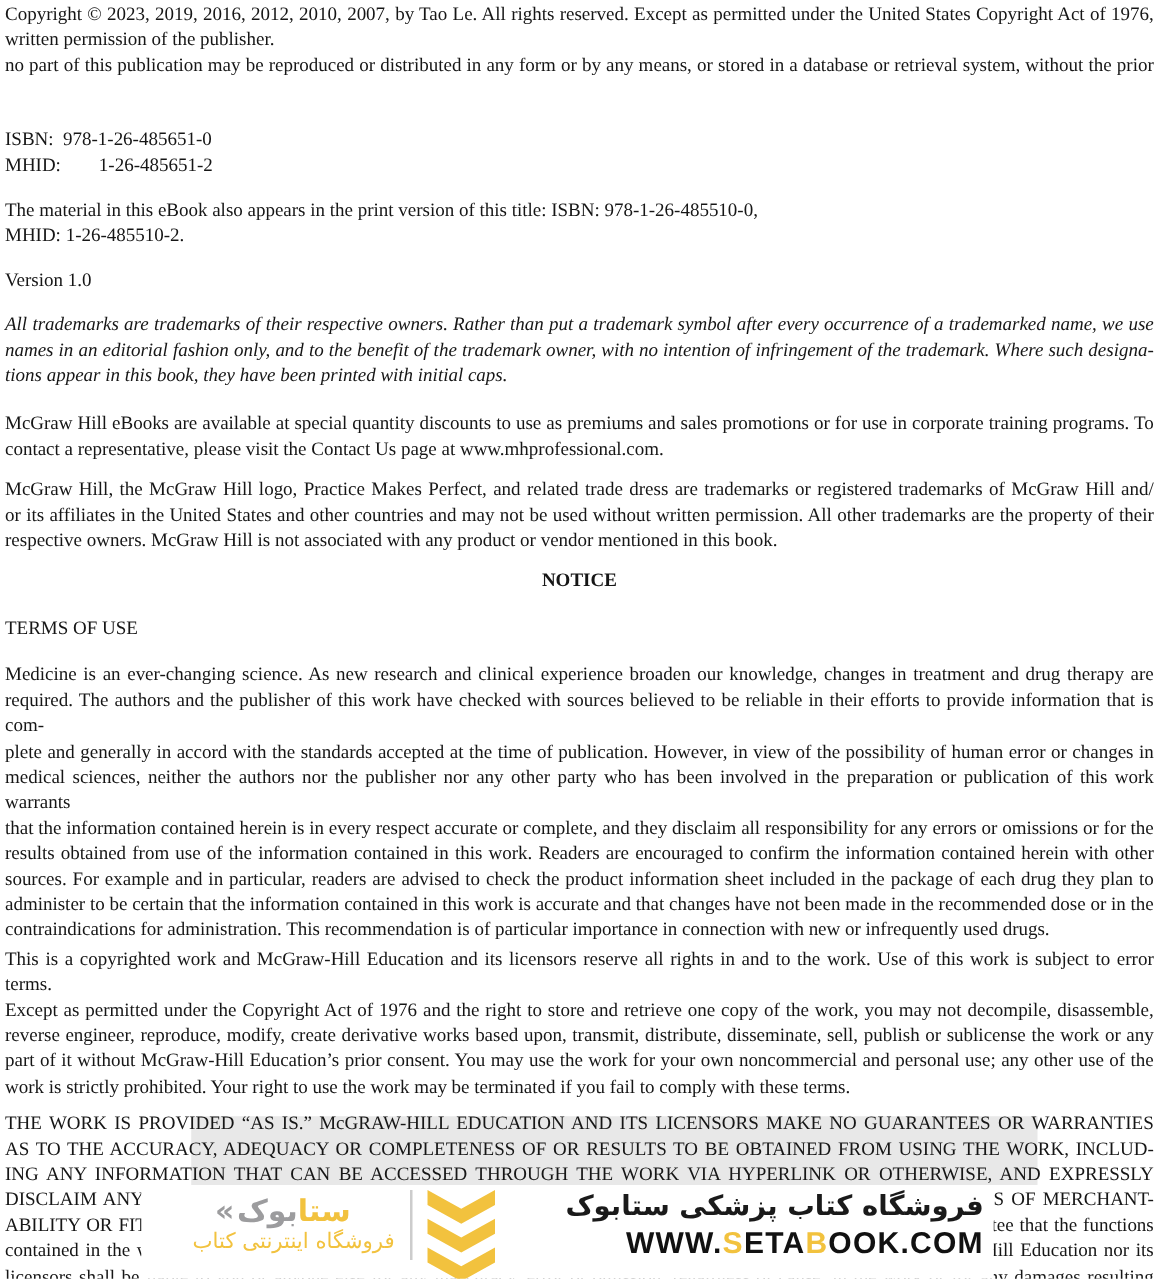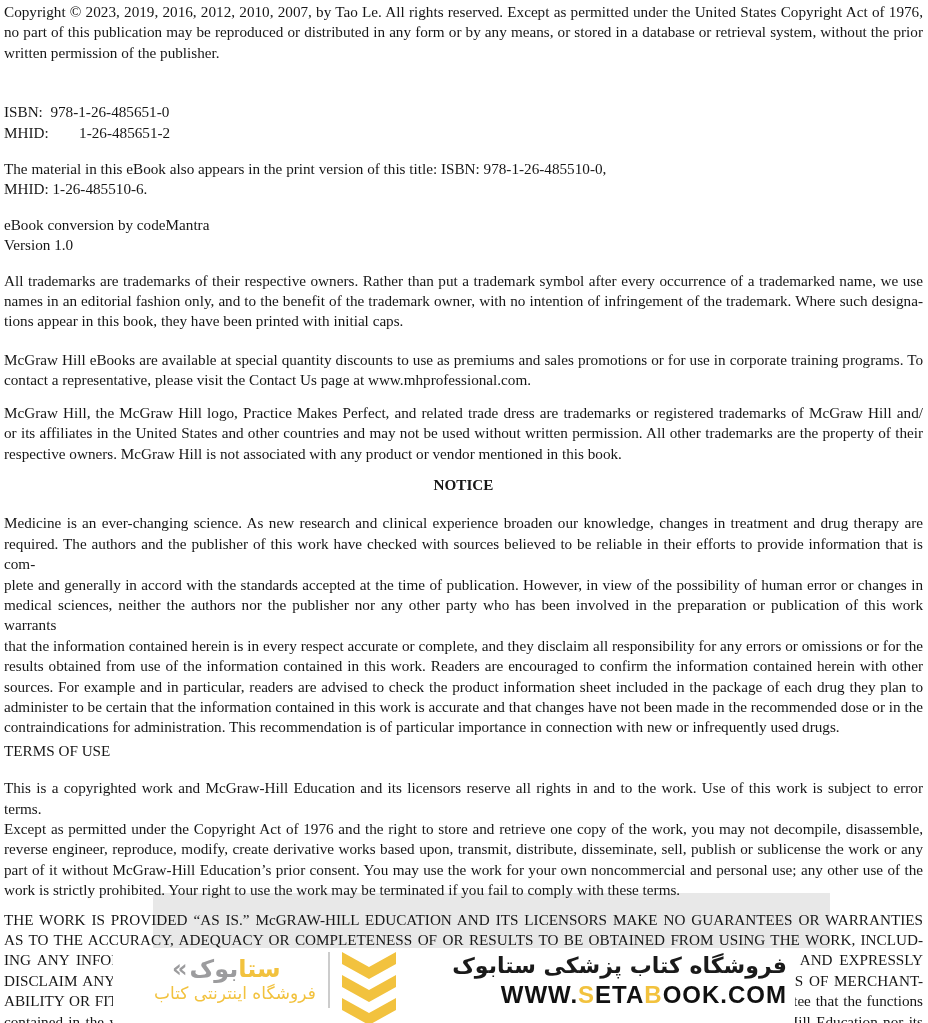--- a/index.html
+++ b/index.html
@@ -40,65 +40,64 @@
 </style>
 </head>
 <body>
 
 <div class="page">
   <div class="shade-band"></div>
 
   <div class="doc">
       <div class="block" style="margin-bottom: 12px;">
         <div class="line stretch">Copyright © 2023, 2019, 2016, 2012, 2010, 2007, by Tao Le. All rights reserved. Except as permitted under the United States Copyright Act of 1976,</div>
+        <div class="line">written permission of the publisher.</div>
         <div class="line stretch">no part of this publication may be reproduced or distributed in any form or by any means, or stored in a database or retrieval system, without the prior</div>
-        <div class="line">written permission of the publisher.</div>
       </div>
       <div class="block" style="margin-bottom: 16px; margin-top: 39px;">
         <div class="line pre">ISBN:  978-1-26-485651-0</div>
         <div class="line pre">MHID:        1-26-485651-2</div>
       </div>
       <div class="block" style="margin-bottom: 15px;">
         <div class="line pre">The material in this eBook also appears in the print version of this title: ISBN: 978-1-26-485510-0,</div>
-        <div class="line pre">MHID: 1-26-485510-6.</div>
+        <div class="line pre">MHID: 1-26-485510-2.</div>
       </div>
       <div class="block" style="margin-bottom: 15px;">
-        <div class="line pre">eBook conversion by codeMantra</div>
         <div class="line pre">Version 1.0</div>
       </div>
-      <div class="block" style="margin-bottom: 18px;">
+      <div class="block" style="margin-bottom: 18px; font-style: italic;">
         <div class="line stretch">All trademarks are trademarks of their respective owners. Rather than put a trademark symbol after every occurrence of a trademarked name, we use</div>
         <div class="line stretch">names in an editorial fashion only, and to the benefit of the trademark owner, with no intention of infringement of the trademark. Where such designa-</div>
         <div class="line">tions appear in this book, they have been printed with initial caps.</div>
       </div>
       <div class="block" style="margin-bottom: 12px;">
         <div class="line stretch">McGraw Hill eBooks are available at special quantity discounts to use as premiums and sales promotions or for use in corporate training programs. To</div>
         <div class="line">contact a representative, please visit the Contact Us page at www.mhprofessional.com.</div>
       </div>
       <div class="block" style="margin-bottom: 11px;">
         <div class="line stretch">McGraw Hill, the McGraw Hill logo, Practice Makes Perfect, and related trade dress are trademarks or registered trademarks of McGraw Hill and/</div>
         <div class="line stretch">or its affiliates in the United States and other countries and may not be used without written permission. All other trademarks are the property of their</div>
         <div class="line">respective owners. McGraw Hill is not associated with any product or vendor mentioned in this book.</div>
       </div>
       <div class="block" style="margin-bottom: 18px;">
         <div class="heading">NOTICE</div>
       </div>
+      <div class="block" style="margin-bottom: 17px;">
+        <div class="line pre">TERMS OF USE</div>
+      </div>
       <div class="block" style="margin-bottom: 3px;">
         <div class="line stretch">Medicine is an ever-changing science. As new research and clinical experience broaden our knowledge, changes in treatment and drug therapy are</div>
         <div class="line stretch">required. The authors and the publisher of this work have checked with sources believed to be reliable in their efforts to provide information that is com-</div>
         <div class="line stretch">plete and generally in accord with the standards accepted at the time of publication. However, in view of the possibility of human error or changes in</div>
         <div class="line stretch">medical sciences, neither the authors nor the publisher nor any other party who has been involved in the preparation or publication of this work warrants</div>
         <div class="line stretch">that the information contained herein is in every respect accurate or complete, and they disclaim all responsibility for any errors or omissions or for the</div>
         <div class="line stretch">results obtained from use of the information contained in this work. Readers are encouraged to confirm the information contained herein with other</div>
         <div class="line stretch">sources. For example and in particular, readers are advised to check the product information sheet included in the package of each drug they plan to</div>
         <div class="line stretch">administer to be certain that the information contained in this work is accurate and that changes have not been made in the recommended dose or in the</div>
         <div class="line">contraindications for administration. This recommendation is of particular importance in connection with new or infrequently used drugs.</div>
-      </div>
-      <div class="block" style="margin-bottom: 17px;">
-        <div class="line pre">TERMS OF USE</div>
       </div>
       <div class="block" style="margin-bottom: 9px;">
         <div class="line stretch">This is a copyrighted work and McGraw-Hill Education and its licensors reserve all rights in and to the work. Use of this work is subject to error terms.</div>
         <div class="line stretch">Except as permitted under the Copyright Act of 1976 and the right to store and retrieve one copy of the work, you may not decompile, disassemble,</div>
         <div class="line stretch">reverse engineer, reproduce, modify, create derivative works based upon, transmit, distribute, disseminate, sell, publish or sublicense the work or any</div>
         <div class="line stretch">part of it without McGraw-Hill Education’s prior consent. You may use the work for your own noncommercial and personal use; any other use of the</div>
         <div class="line">work is strictly prohibited. Your right to use the work may be terminated if you fail to comply with these terms.</div>
       </div>
       <div class="block" style="margin-bottom: 0px; line-height: 19.6px;">
         <div class="line stretch">THE WORK IS PROVIDED “AS IS.” McGRAW-HILL EDUCATION AND ITS LICENSORS MAKE NO GUARANTEES OR WARRANTIES</div>

